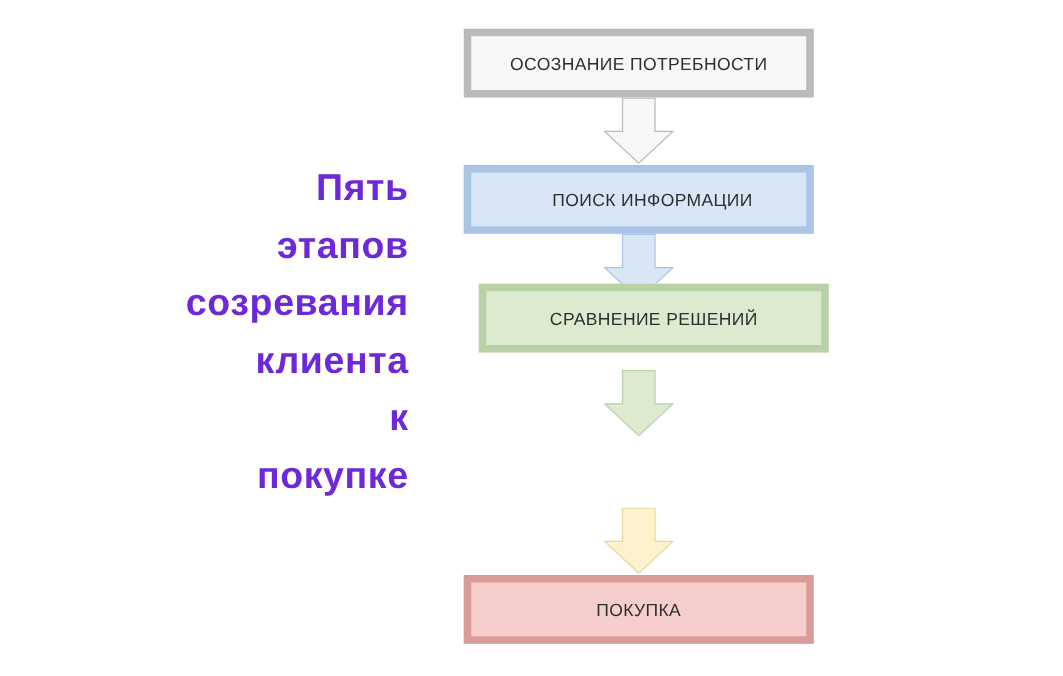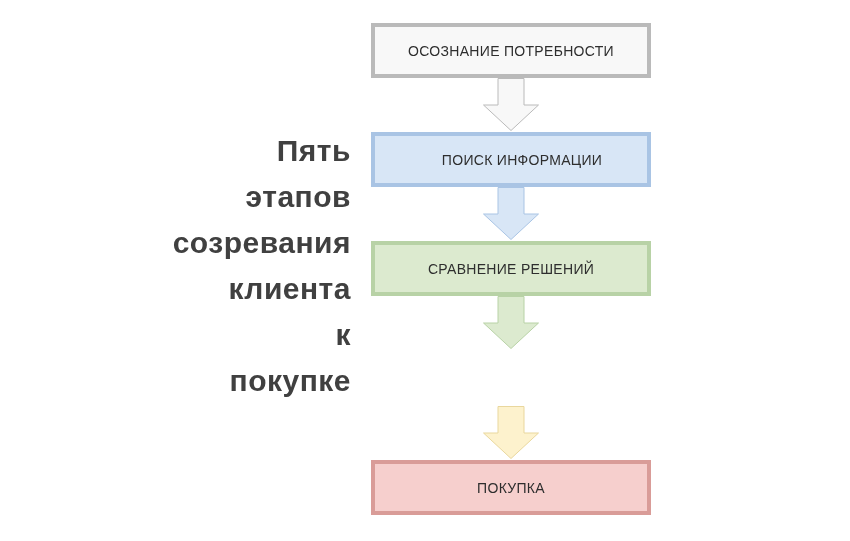--- a/index.html
+++ b/index.html
@@ -26,33 +26,33 @@
     letter-spacing: 0.5px;
     white-space: pre-line;
   }
 
   
   .stage-box {
     position: absolute;
     left: 371px;
     width: 280px;
     height: 55px;
-    border: 4px solid #0f172a;
+    border: 6px solid #0f172a;
     display: flex;
     align-items: center;
     justify-content: center;
   }
   .stage-box .stage-label {
     font-size: 14px;
     letter-spacing: 0.3px;
     text-align: center;
   }
   .stage-0 { top: 23px; }
   .stage-1 { top: 132px; }
-  .stage-2 { top: 241px; }
+  .stage-2 { top: 227px; margin-left: 12px; }
   .stage-3 { top: 351px; }
   .stage-4 { top: 460px; justify-content: center; }
 
   
   .flow-arrow {
     position: absolute;
     left: 483px;
     width: 56px;
     height: 53px;
   }
@@ -60,21 +60,21 @@
   .arrow-1 { top: 187px; }
   .arrow-2 { top: 296px; }
   .arrow-3 { top: 406px; }
   .flow-arrow polygon { stroke-width: 1; }
 </style>
 </head>
 <body>
 
 <div class="canvas">
 
-  <div class="diagram-title" style="color: #404040; margin-left: 24px;">Пять
+  <div class="diagram-title" style="color: #6d28d9;">Пять
 этапов
 созревания
 клиента
 к
 покупке</div>
 
   <div class="stage-box stage-0" style="background-color: rgb(248, 248, 248); border-color: rgb(186, 186, 186);">
     <span class="stage-label" style="color: rgb(46, 46, 46);">ОСОЗНАНИЕ ПОТРЕБНОСТИ</span>
   </div>
 

